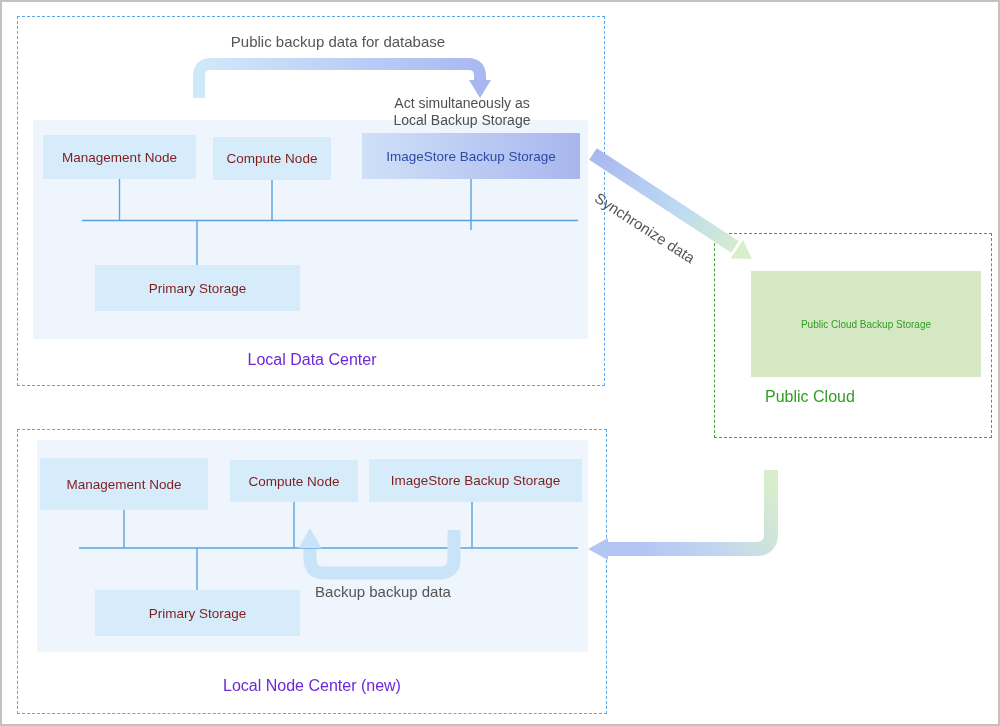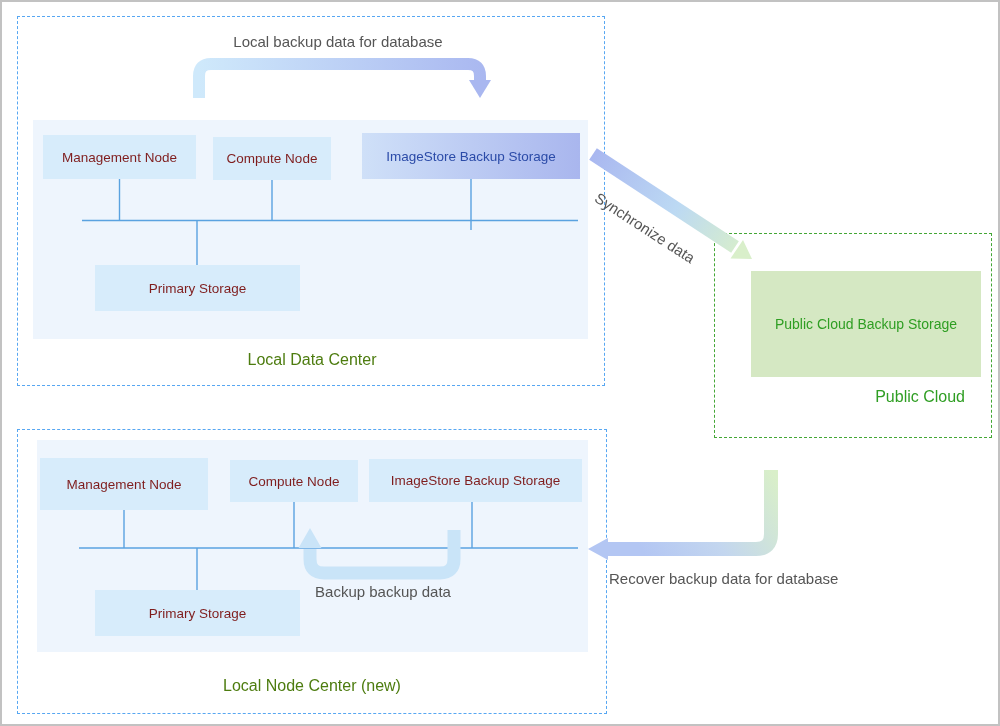--- a/index.html
+++ b/index.html
@@ -13,25 +13,25 @@
   .container{background:#eef5fd;}
   .node{
     background:#d7ecfb;color:#7f1d1d;font-size:13.5px;
     display:flex;align-items:center;justify-content:center;text-align:center;
   }
   .node.imagestore-grad{
     background:linear-gradient(90deg,#cfe0f8 0%,#a9b6ee 100%);
     color:#2b4ba8;
   }
   .cloud-node{
-    background:#d5e8c3;color:#2f9e23;font-size:14px;
+    background:#d5e8c3;color:#2f9e23;font-size:10px;
     display:flex;align-items:center;justify-content:center;text-align:center;
   }
-  .dc-label{color:#4d7c0f;font-size:16px;text-align:center;}
-  .cloud-label{color:#2f9e23;font-size:16px;text-align:right;}
+  .dc-label{color:#6d28d9;font-size:16px;text-align:center;}
+  .cloud-label{color:#2f9e23;font-size:16px;text-align:left;}
   .annotation{color:#555555;font-size:15px;}
   .annotation.small{font-size:14px;line-height:17px;color:#4f4f4f;}
   .rotated{transform:rotate(33deg);transform-origin:left top;white-space:nowrap;}
   svg.overlay{position:absolute;left:0;top:0;pointer-events:none;}
 </style>
 </head>
 <body>
 
 <div class="canvas">
 
@@ -103,36 +103,39 @@
   <div class="abs node" style="left:41px;top:133px;width:153px;height:44px;">Management Node</div>
 
   <div class="abs node" style="left:211px;top:135px;width:118px;height:43px;">Compute Node</div>
 
   <div class="abs node imagestore-grad" style="left:360px;top:131px;width:218px;height:46px;">ImageStore Backup Storage</div>
 
   <div class="abs node" style="left:93px;top:263px;width:205px;height:46px;">Primary Storage</div>
 
   <div class="abs dc-label" style="left:160px;top:349px;width:300px;">Local Data Center</div>
 
-  <div class="abs annotation" style="left:216px;top:31px;width:240px;text-align:center;">Local backup data for database</div>
+  <div class="abs annotation" style="left:216px;top:31px;width:240px;text-align:center;">Public backup data for database</div>
 
+  <div class="abs annotation small" style="left:378px;top:93px;width:164px;text-align:center;">
+    <div>Act simultaneously as</div>
+    <div>Local Backup Storage</div>
+  </div>
 
   <div class="abs annotation rotated" style="left:599px;top:187px;">Synchronize data</div>
 
   <div class="abs cloud-node" style="left:749px;top:269px;width:230px;height:106px;">Public Cloud Backup Storage</div>
 
   <div class="abs cloud-label" style="left:763px;top:386px;width:200px;">Public Cloud</div>
 
   <div class="abs node" style="left:38px;top:456px;width:168px;height:52px;">Management Node</div>
 
   <div class="abs node" style="left:228px;top:458px;width:128px;height:42px;">Compute Node</div>
 
   <div class="abs node" style="left:367px;top:457px;width:213px;height:43px;">ImageStore Backup Storage</div>
 
   <div class="abs node" style="left:93px;top:588px;width:205px;height:46px;">Primary Storage</div>
 
   <div class="abs dc-label" style="left:160px;top:675px;width:300px;">Local Node Center (new)</div>
 
   <div class="abs annotation" style="left:301px;top:581px;width:160px;text-align:center;">Backup backup data</div>
 
-  <div class="abs annotation" style="left:607px;top:568px;width:270px;">Recover backup data for database</div>
 
 </div>
 
 </body></html>

